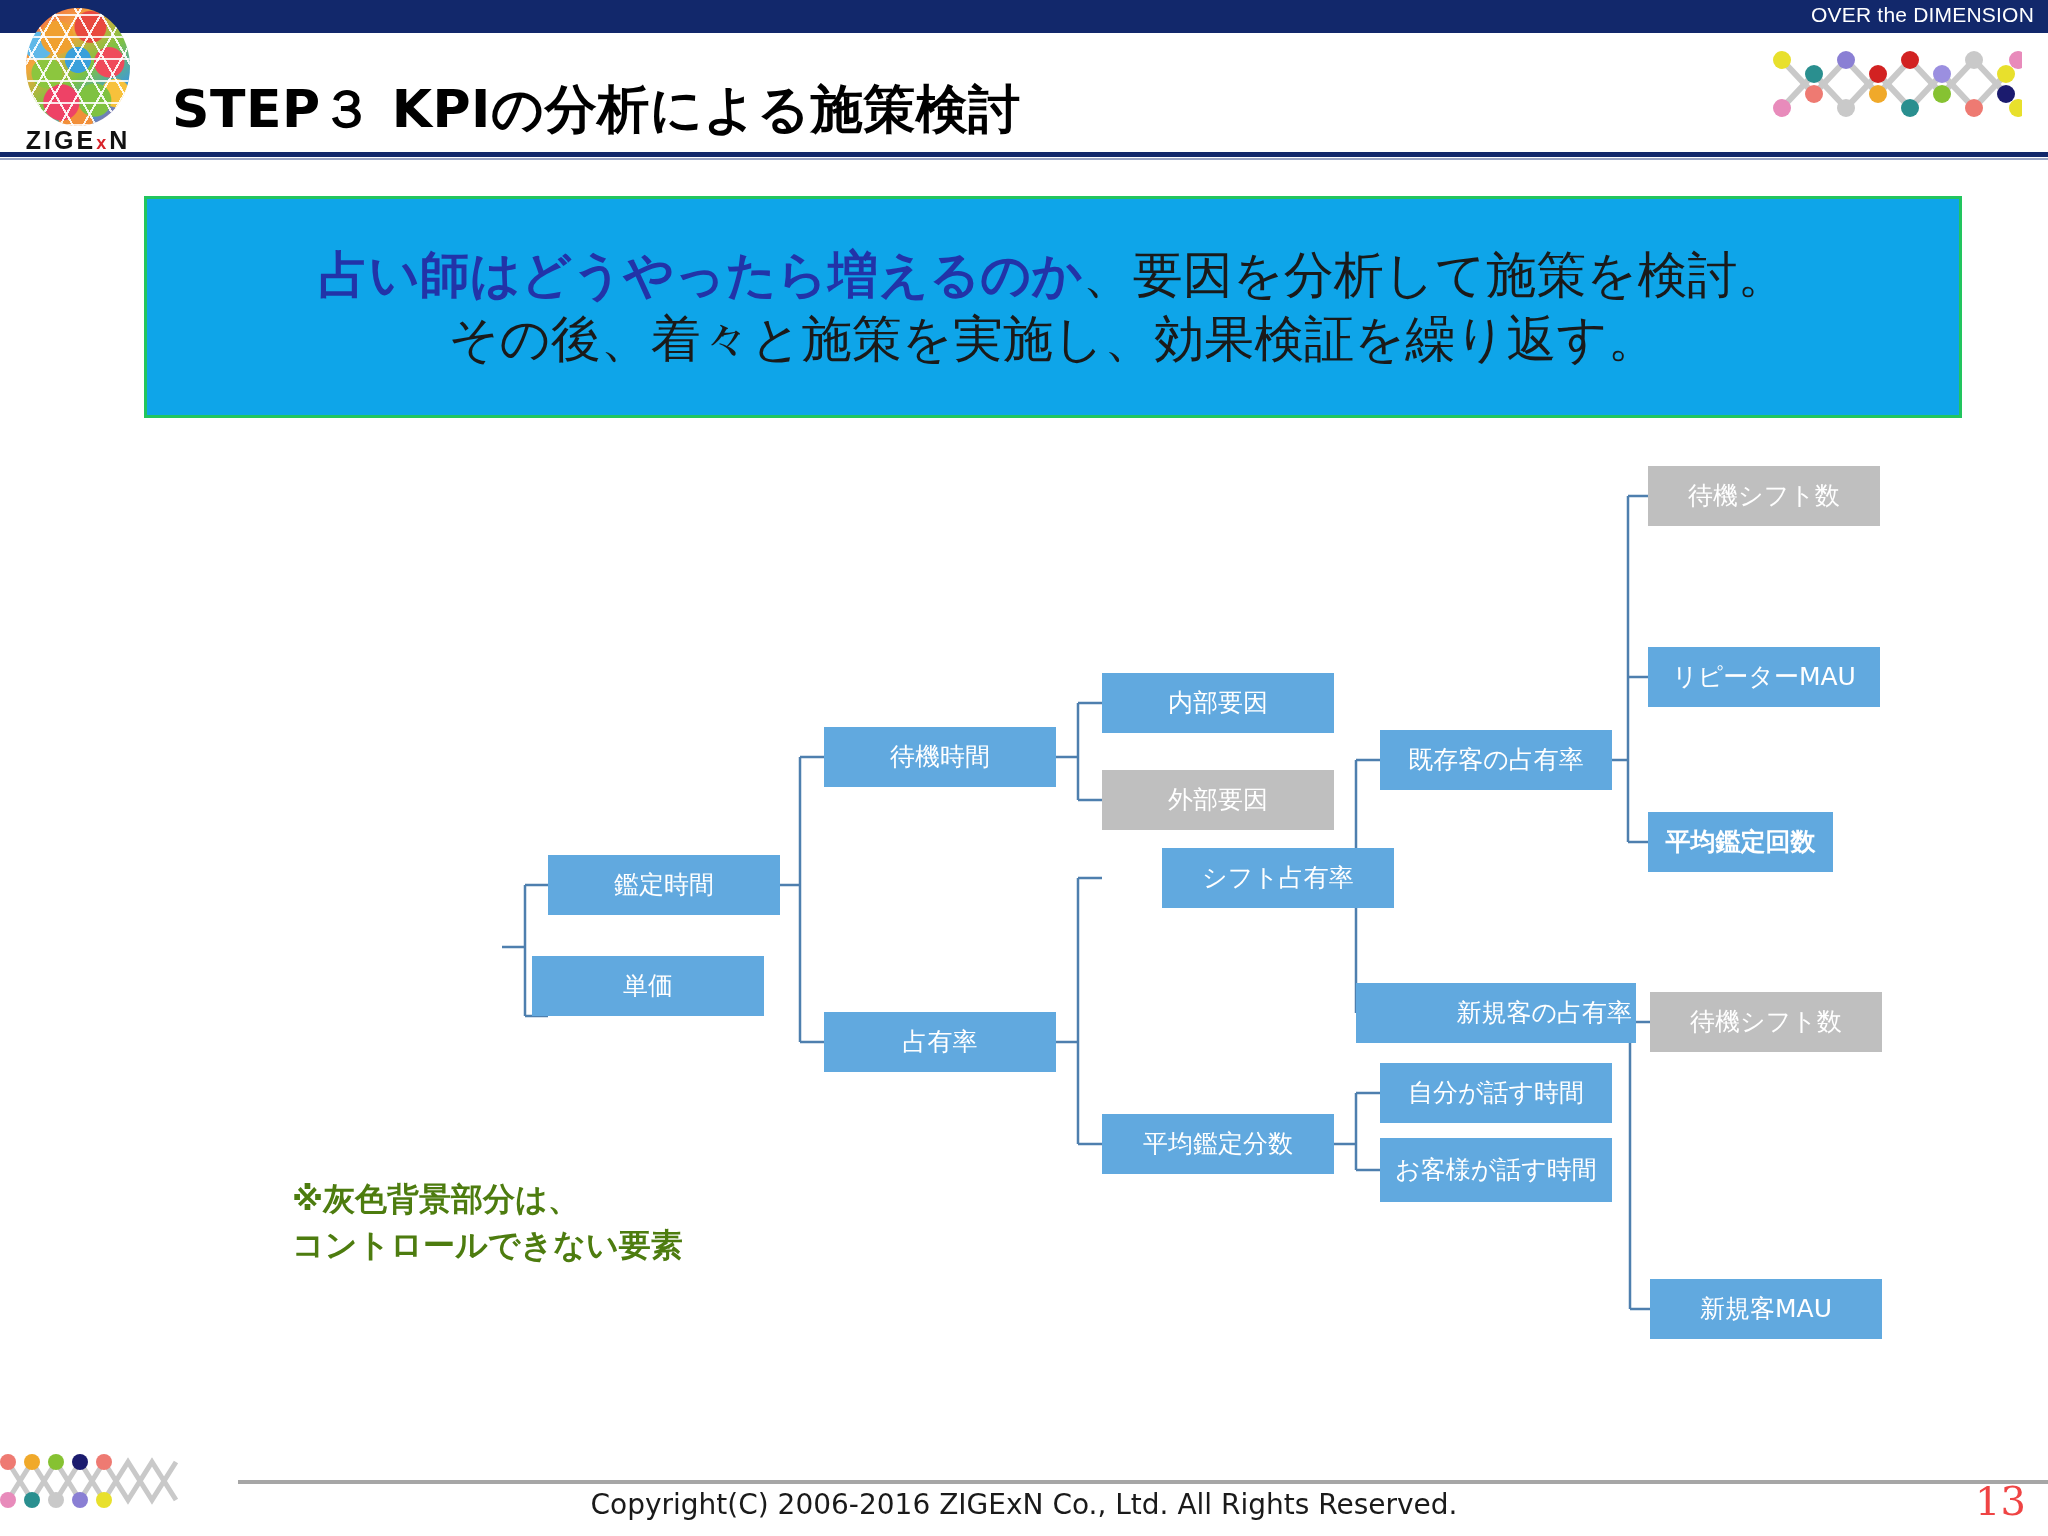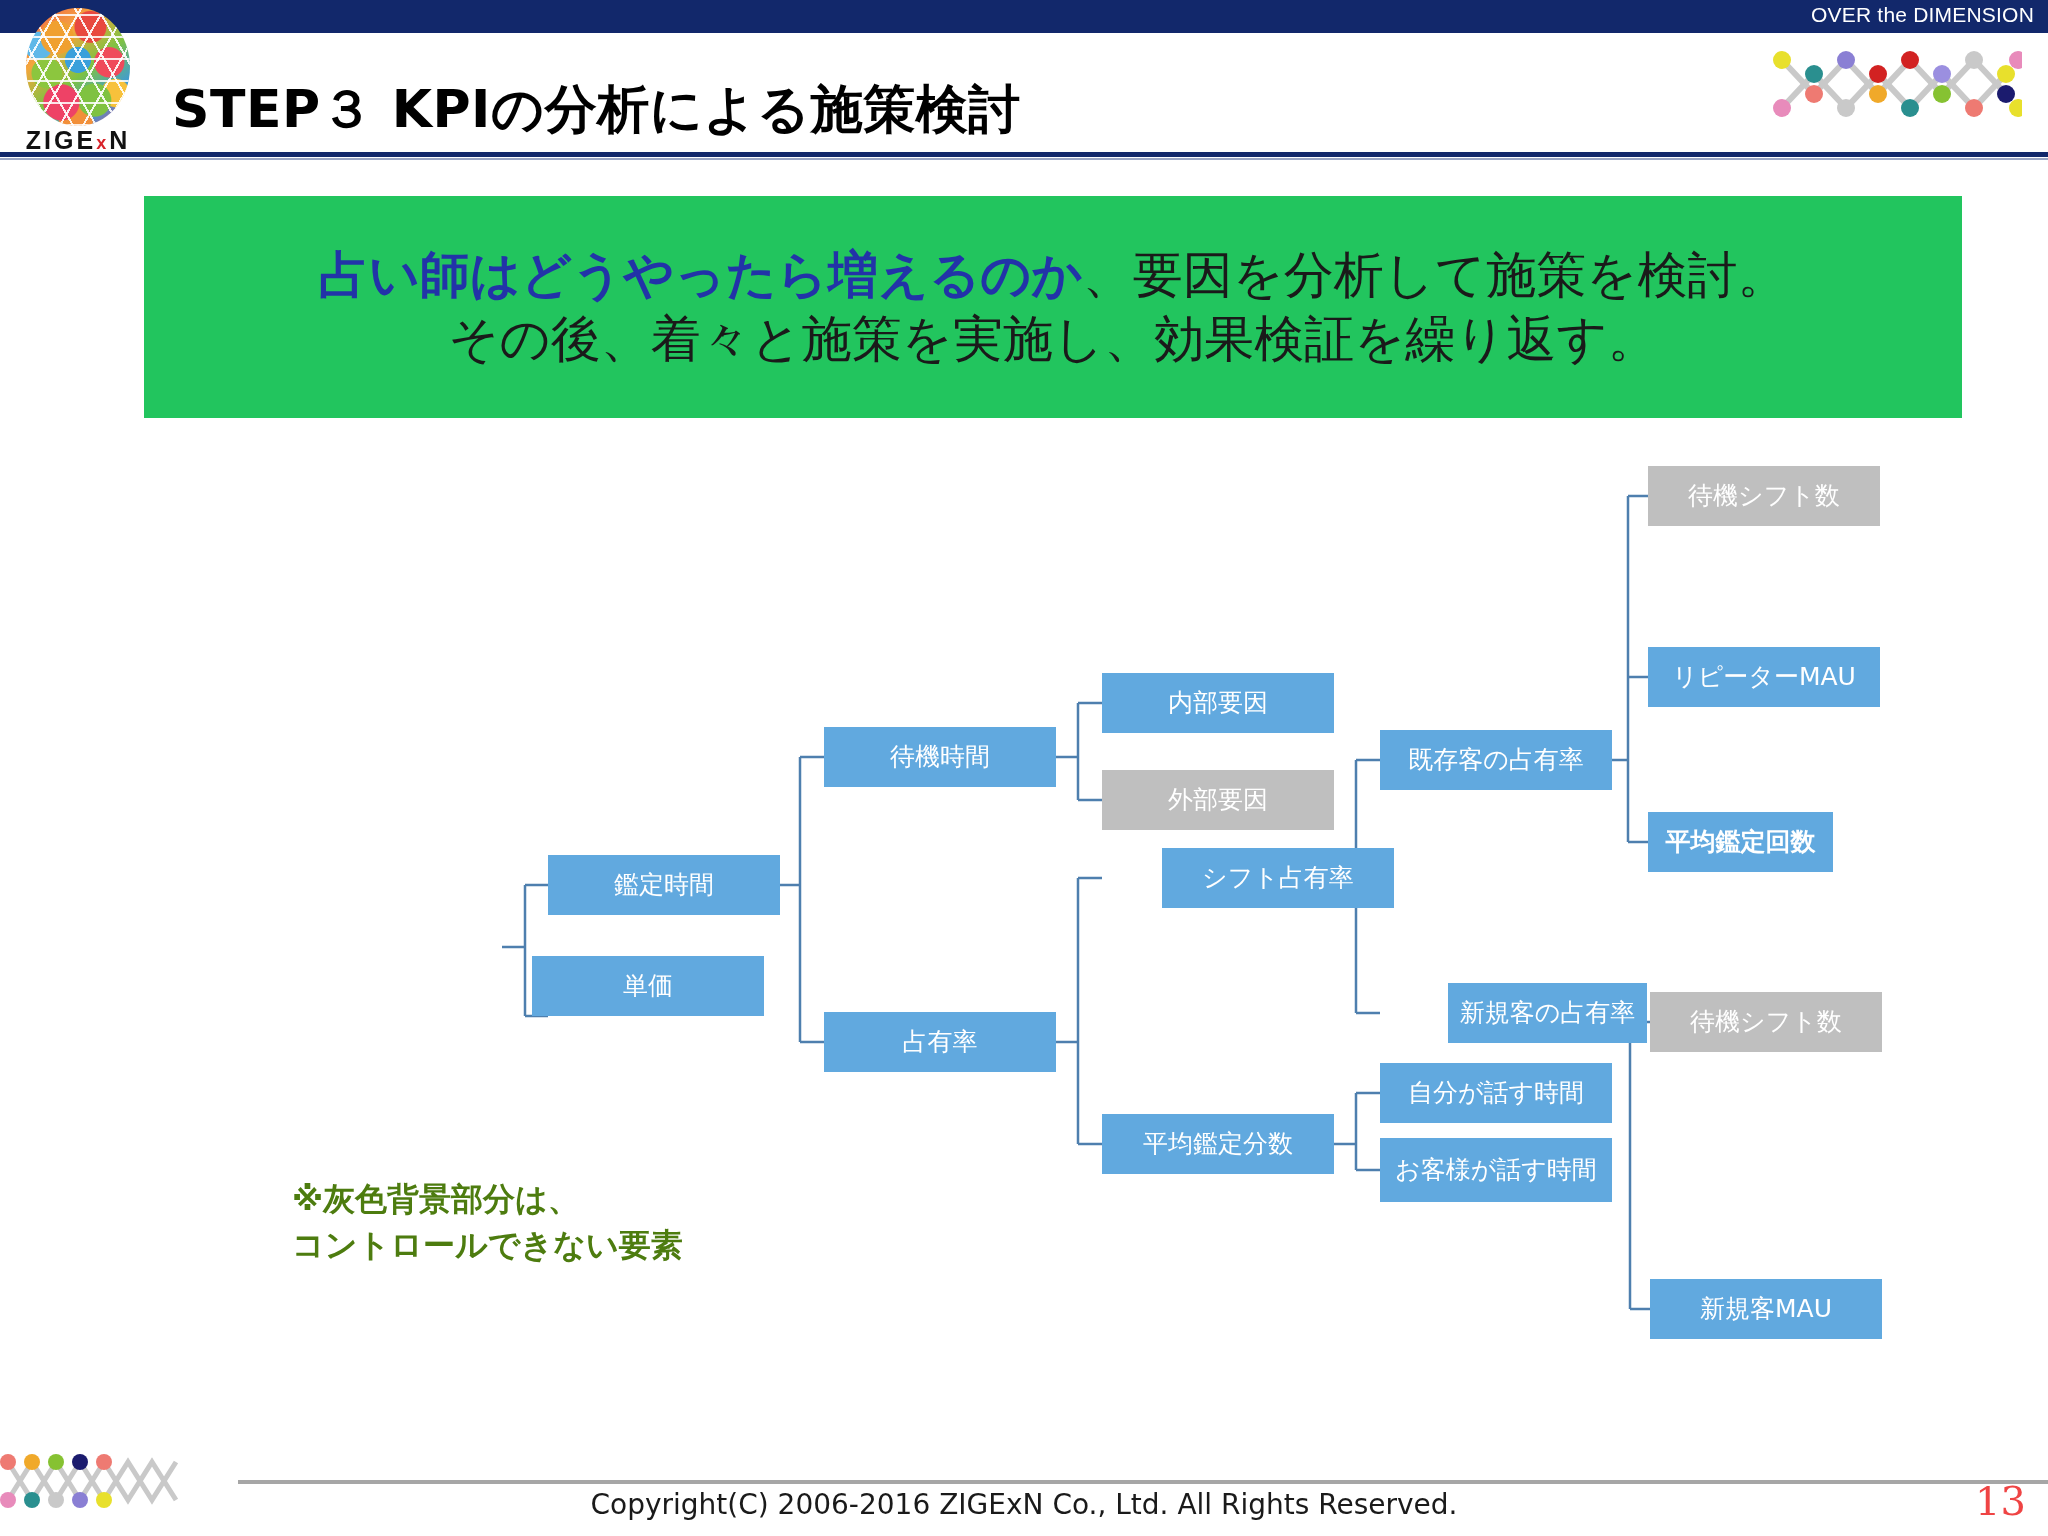--- a/index.html
+++ b/index.html
@@ -76,21 +76,21 @@
     font-family:"DejaVu Sans","Liberation Sans",sans-serif;
     margin-top:20px;
   }
 
   
   .molecule{position:absolute;}
 
   
   .msgbox{
     position:absolute;left:144px;top:196px;width:1818px;height:222px;
-    background:#22c55e;border:1px solid #22c55e;
+    background:#0ea5e9;border:3px solid #22c55e;
     box-sizing:border-box;
     display:flex;flex-direction:column;justify-content:center;align-items:center;
   }
   .msg-line{
     font-size:50px;color:#1A1A1A;line-height:1.28;white-space:nowrap;
     font-family:"DejaVu Sans","Liberation Sans",sans-serif;
   }
   .msg-em{color:#2233A8;font-weight:bold;}
 
   
@@ -218,21 +218,21 @@
     </div>
   <div class="node" style="left:1126px;top:848px;width:232px;height:60px;margin-left:36px;">
       <span>シフト占有率</span>
     </div>
   <div class="node" style="left:1102px;top:1114px;width:232px;height:60px;">
       <span>平均鑑定分数</span>
     </div>
   <div class="node" style="left:1380px;top:730px;width:232px;height:60px;">
       <span>既存客の占有率</span>
     </div>
-  <div class="node" style="left:1448px;top:983px;width:199px;height:60px;">
+  <div class="node" style="left:1356px;top:983px;width:280px;height:60px;justify-content:flex-end;">
       <span>新規客の占有率</span>
     </div>
   <div class="node" style="left:1380px;top:1063px;width:232px;height:60px;">
       <span>自分が話す時間</span>
     </div>
   <div class="node" style="left:1380px;top:1138px;width:232px;height:64px;">
       <span>お客様が話す時間</span>
     </div>
   <div class="node gray" style="left:1648px;top:466px;width:232px;height:60px;">
       <span>待機シフト数</span>

